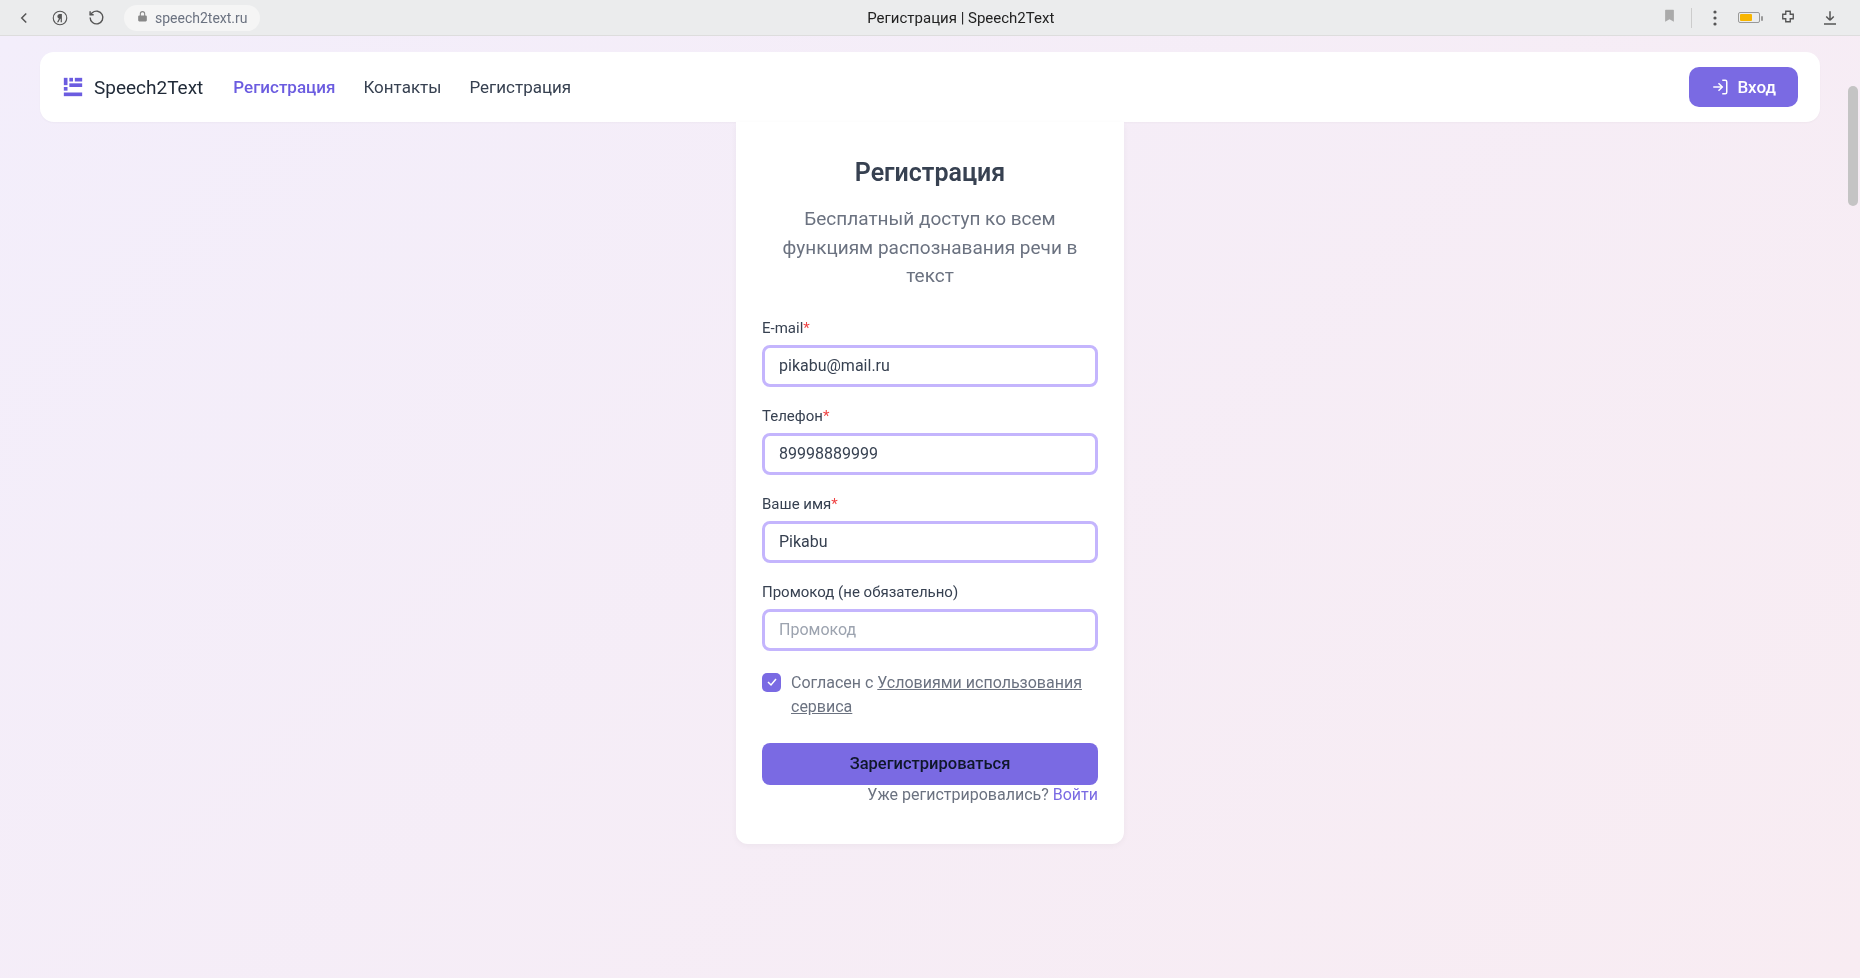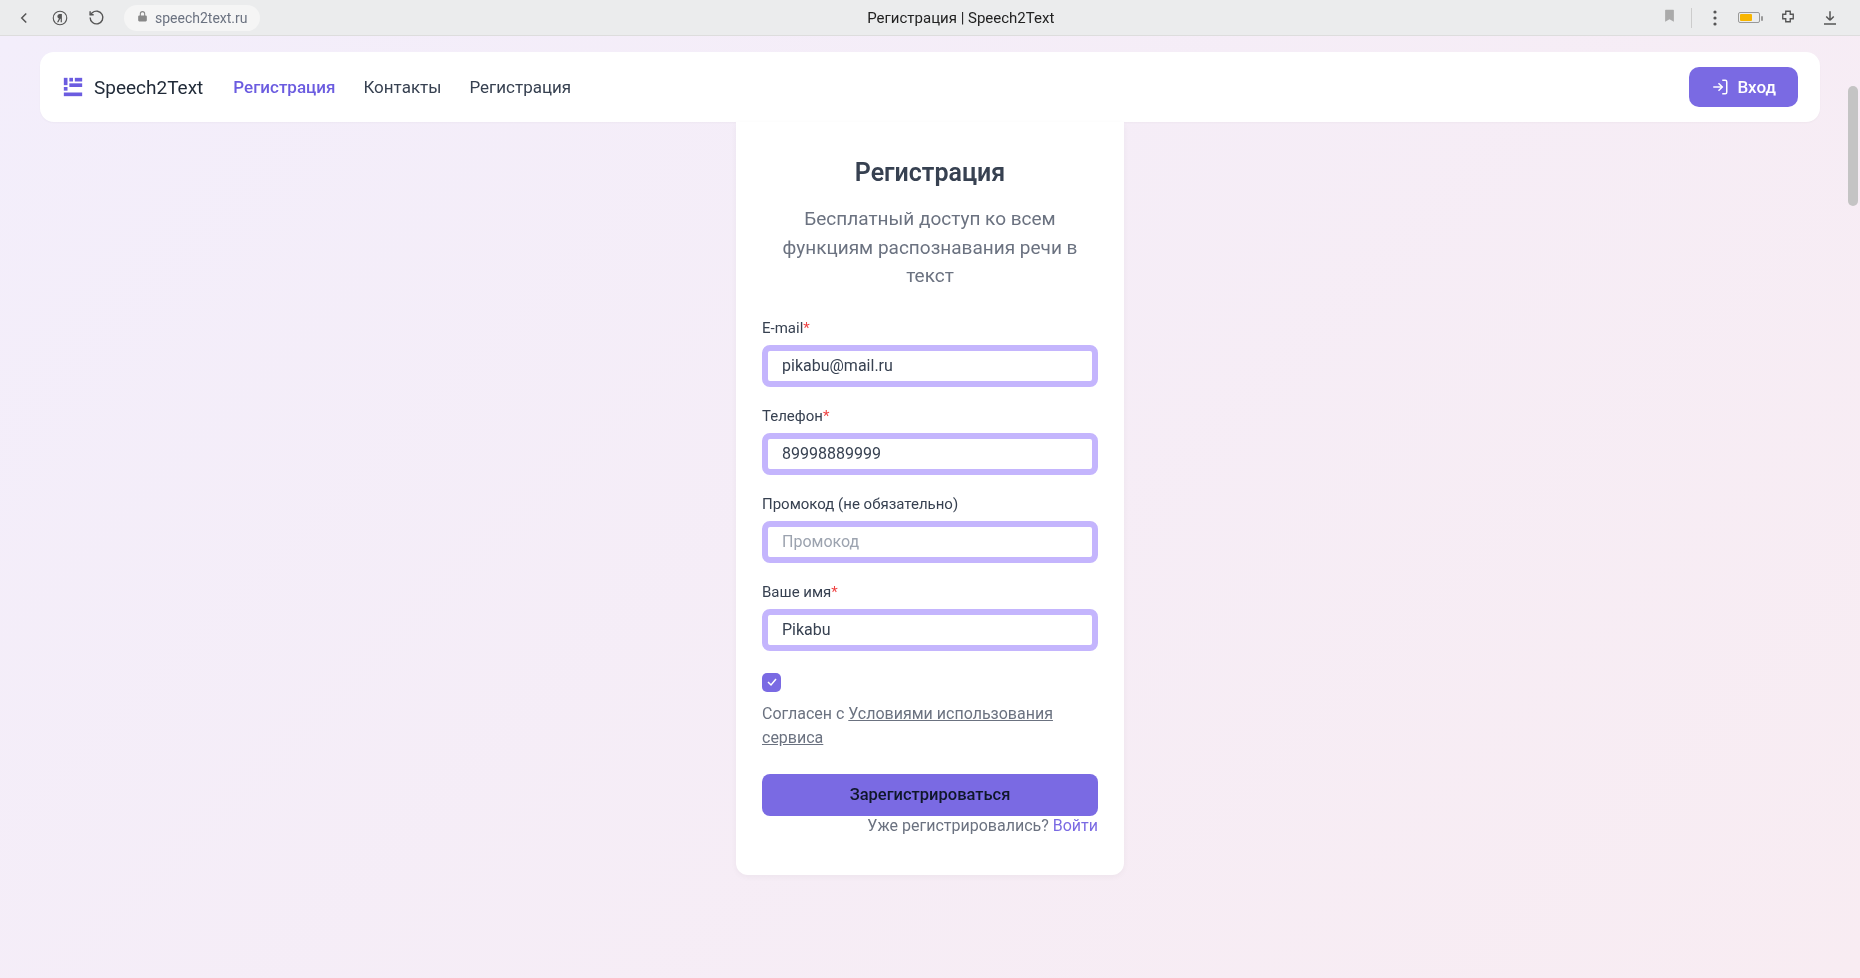--- a/index.html
+++ b/index.html
@@ -37,24 +37,24 @@
 .login-btn svg { width:18px; height:18px; }
 
 
 .card { width: 388px; margin: 0 auto; background: #fff; border-radius: 0 0 12px 12px; padding: 36px 26px 40px; box-shadow: 0 2px 6px rgba(0,0,0,0.04); margin-top:0; }
 .card h1 { text-align: center; font-size: 25px; color: #374151; font-weight: 600; margin-bottom: 18px; }
 .card .subtitle { text-align: center; font-size: 19px; color: #6b7280; line-height: 1.5; margin-bottom: 28px; }
 
 .form-group { margin-bottom: 20px; }
 .form-label { font-size: 15px; color: #374151; margin-bottom: 8px; display: block; }
 .form-label .req { color: #ef4444; }
-.form-input { width: 100%; height: 42px; border: 6px solid #c4b5fd; border-radius: 8px; padding: 0 14px; font-size: 16px; color: #374151; outline: none; }
+.form-input { width: 100%; height: 42px; border: 3px solid #c4b5fd; border-radius: 8px; padding: 0 14px; font-size: 16px; color: #374151; outline: none; }
 .form-input::placeholder { color: #9ca3af; }
 
-.checkbox-row { display: flex; align-items: flex-start; gap: 10px; margin-bottom: 24px; flex-direction: column; }
+.checkbox-row { display: flex; align-items: flex-start; gap: 10px; margin-bottom: 24px; }
 .checkbox { width: 19px; height: 19px; background: #7a6ae3; border-radius: 5px; display: flex; align-items: center; justify-content: center; flex-shrink: 0; margin-top: 2px; cursor:pointer; }
 .checkbox svg { width: 12px; height: 12px; stroke: #fff; stroke-width: 3; fill: none; }
 .checkbox-text { font-size: 16px; color: #6b7280; line-height: 1.5; }
 .checkbox-text a { color: #6b7280; text-decoration: underline; cursor:pointer; }
 
 .submit-btn { width: 100%; height: 42px; background: #7a6ae3; color: #0f172a; border: none; border-radius: 8px; font-size: 16.5px; font-weight: 500; cursor: pointer; }
 
 .footer-text { text-align: right; font-size: 16px; color: #6b7280; }
 .footer-text a { color: #7a6ae3; cursor: pointer; text-decoration: none; }
 </style>
@@ -163,29 +163,29 @@
     </div>
 
     <div class="form-group">
       <label class="form-label">
         <span>Телефон</span><span class="req">*</span>
       </label>
       <input class="form-input" value="89998889999" style="">
     </div>
 
     <div class="form-group">
-      <label class="form-label">Промокод (не обязательно)</label>
-      <input class="form-input" placeholder="Промокод" style="">
-    </div>
-
-    <div class="form-group">
       <label class="form-label">
         <span>Ваше имя</span><span class="req">*</span>
       </label>
       <input class="form-input" value="Pikabu" style="">
+    </div>
+
+    <div class="form-group">
+      <label class="form-label">Промокод (не обязательно)</label>
+      <input class="form-input" placeholder="Промокод" style="">
     </div>
 
     <div class="checkbox-row">
       <div class="checkbox">
         <svg viewBox="0 0 24 24">
             <polyline points="4 12 10 18 20 6"></polyline>
           </svg>
       </div>
       <div class="checkbox-text">
         <span>Согласен с </span><a>Условиями использования сервиса</a>

